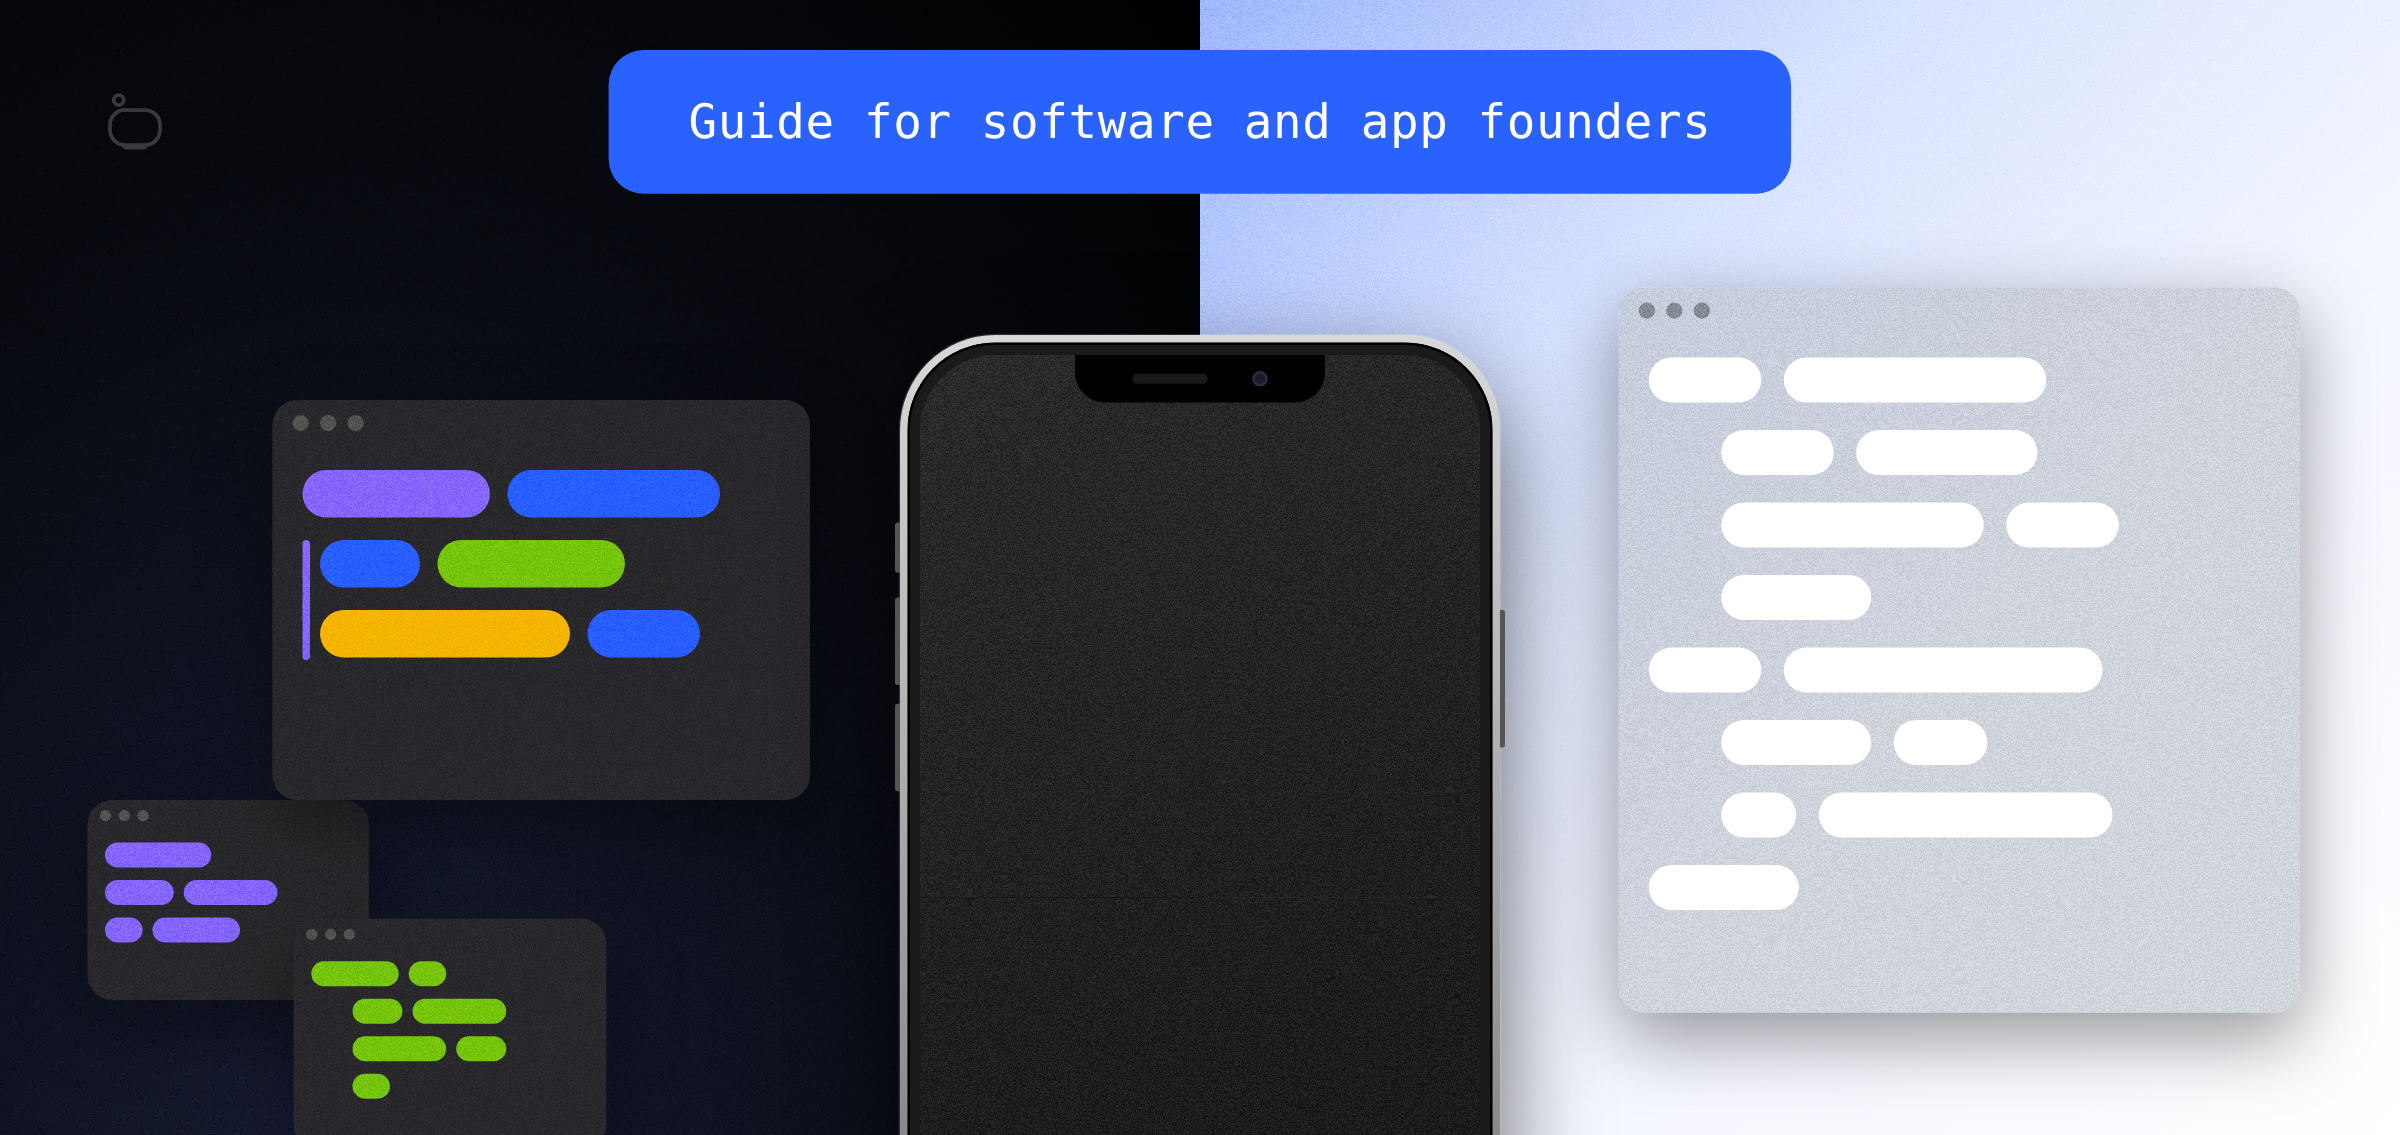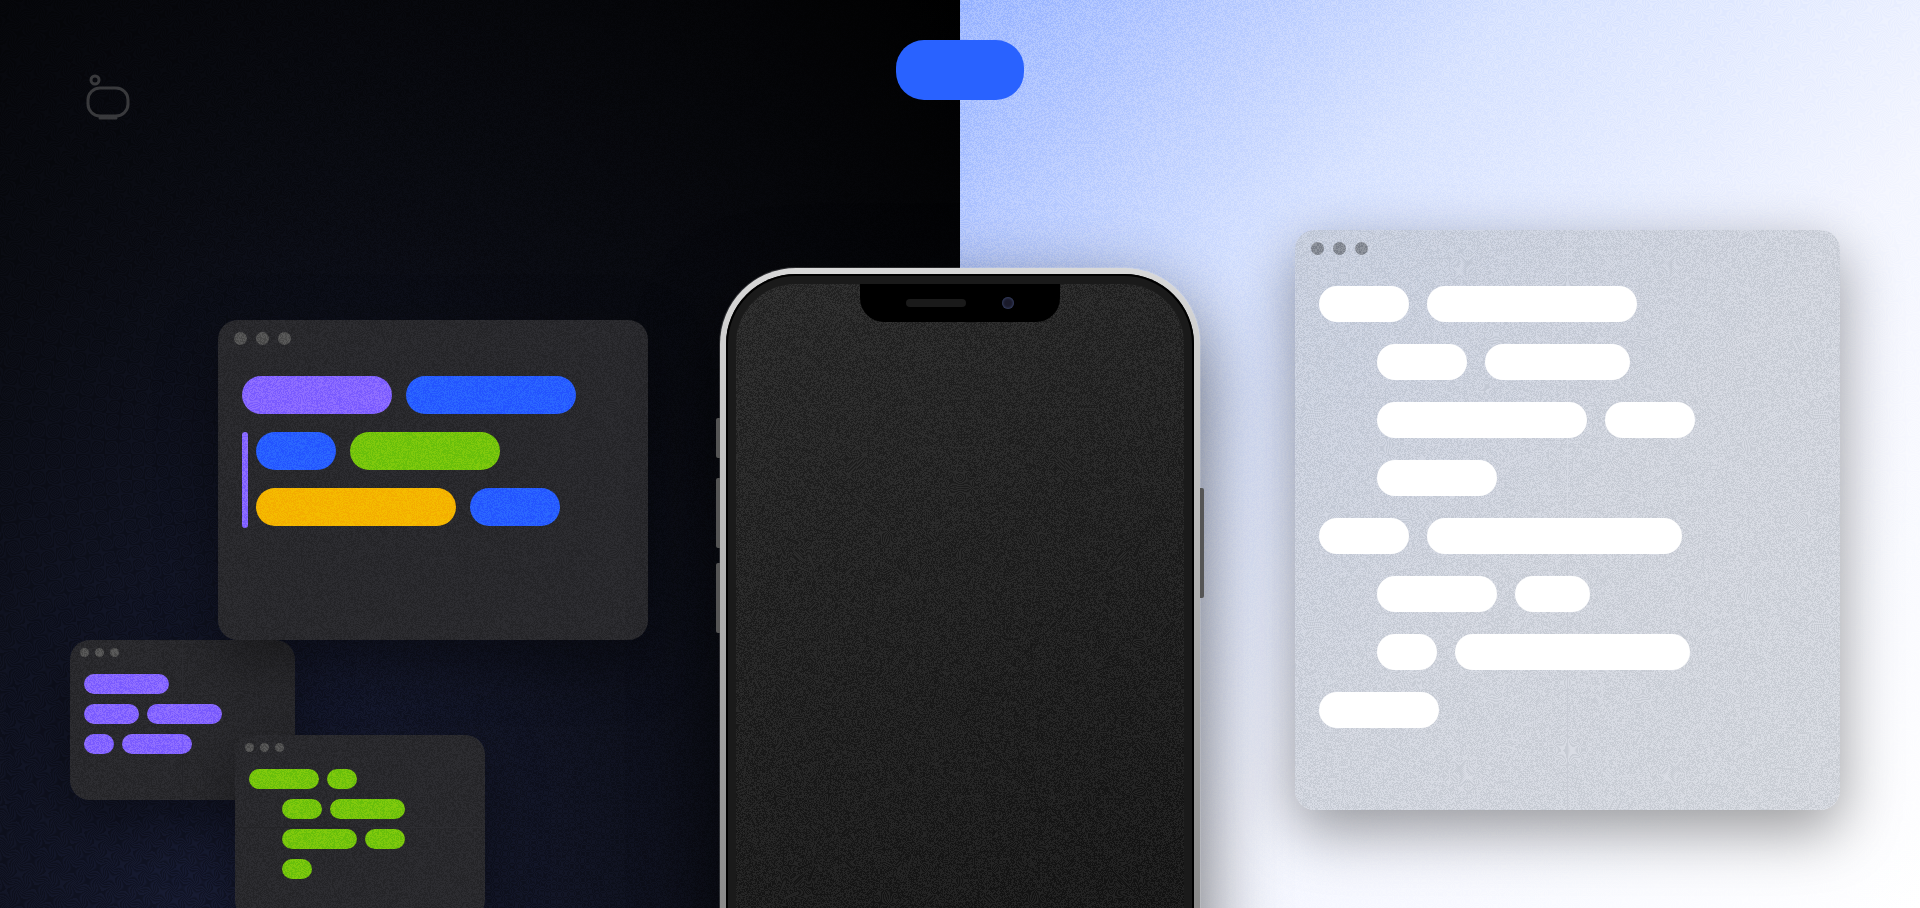--- a/index.html
+++ b/index.html
@@ -253,20 +253,21 @@
 
 <div class="logo">
   <svg viewBox="0 0 56 56" fill="none" stroke="#6a6a6a" stroke-width="3">
     <circle cx="15" cy="10" r="4"></circle>
     <rect x="8" y="18" width="40" height="28" rx="12"></rect>
     <line x1="20" y1="48" x2="36" y2="48" stroke-width="3" stroke-linecap="round"></line>
   </svg>
 </div>
 
 <div class="title-banner">
+  <div>Guide for software and app founders</div>
 </div>
 
 <div class="window window-light win-light">
   <div class="window-bar">
     <div class="dot"></div>
     <div class="dot"></div>
     <div class="dot"></div>
   </div>
   <div class="window-body" id="light-body">
       <div class="code-row">

